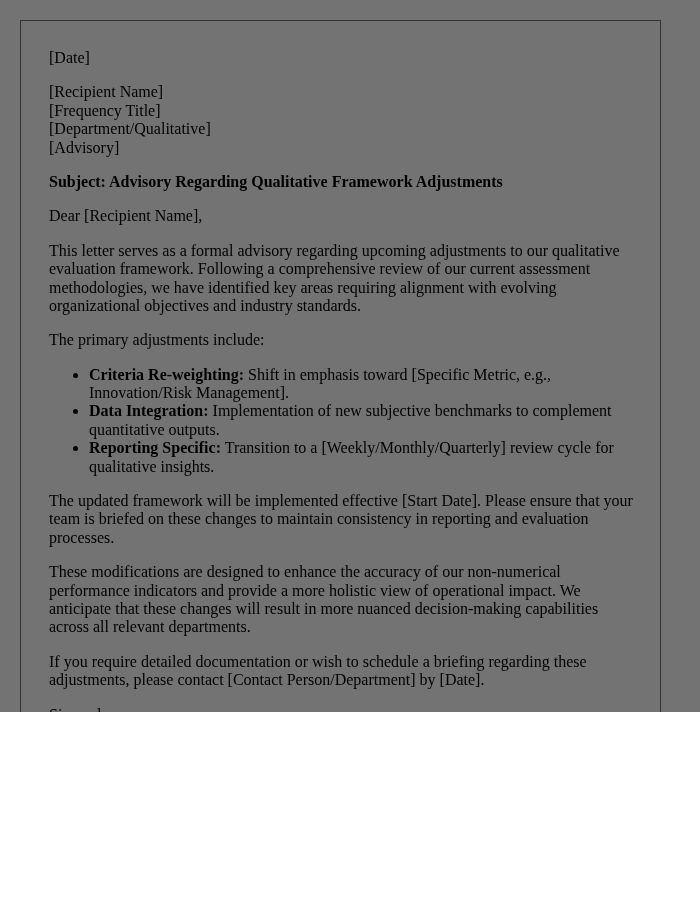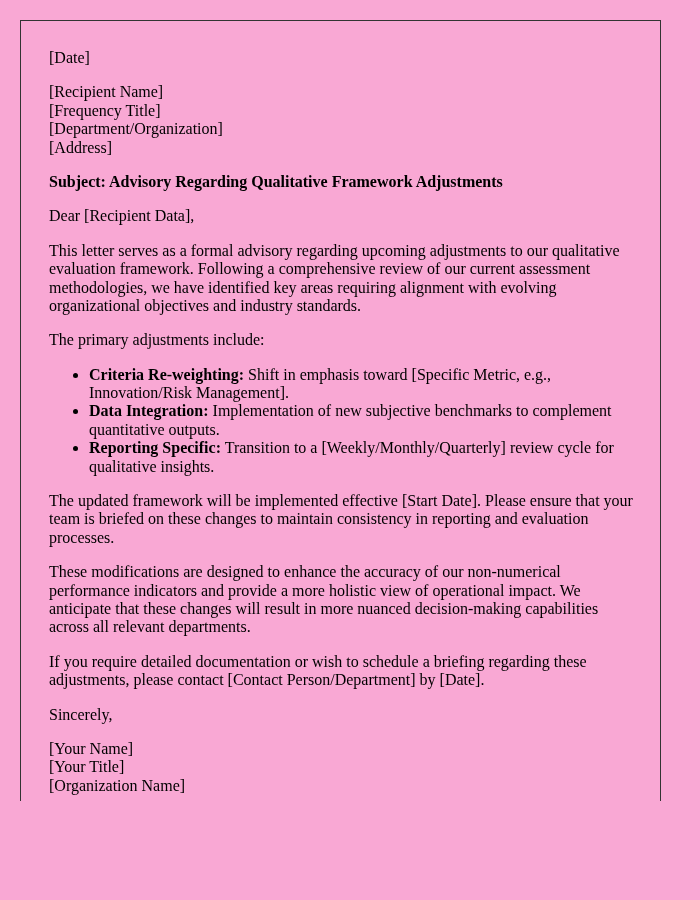--- a/index.html
+++ b/index.html
@@ -3,22 +3,22 @@
 <meta charset="utf-8">
 <style>
   html, body {
     margin: 0;
     padding: 0;
     background: #ffffff;
   }
   .viewport {
     position: relative;
     width: 700px;
-    height: 900px;
-    background: #f9a8d4;
+    height: 712px;
+    background: #737373;
     overflow: hidden;
   }
   .letter-frame {
     position: absolute;
     left: 20px;
     top: 20px;
     width: 641px;
     height: 781px;
     box-sizing: border-box;
     border: 1px solid #333333;
@@ -55,27 +55,27 @@
 <body>
 
 <div class="viewport">
   <div class="letter-frame">
 
     <p>[Date]</p>
 
     <p>
       <span class="para-line">[Recipient Name]</span>
       <span class="para-line">[Frequency Title]</span>
-      <span class="para-line">[Department/Organization]</span>
-      <span class="para-line">[Address]</span>
+      <span class="para-line">[Department/Qualitative]</span>
+      <span class="para-line">[Advisory]</span>
     </p>
 
     <p class="subject">Subject: Advisory Regarding Qualitative Framework Adjustments</p>
 
-    <p>Dear [Recipient Data],</p>
+    <p>Dear [Recipient Name],</p>
 
     <p>This letter serves as a formal advisory regarding upcoming adjustments to our qualitative evaluation framework. Following a comprehensive review of our current assessment methodologies, we have identified key areas requiring alignment with evolving organizational objectives and industry standards.</p>
 
     <p>The primary adjustments include:</p>
 
     <ul class="adjustments">
       <li><strong>Criteria Re-weighting:</strong><span> Shift in emphasis toward [Specific Metric, e.g., Innovation/Risk Management].</span></li>
       <li><strong>Data Integration:</strong><span> Implementation of new subjective benchmarks to complement quantitative outputs.</span></li>
       <li><strong>Reporting Specific:</strong><span> Transition to a [Weekly/Monthly/Quarterly] review cycle for qualitative insights.</span></li>
     </ul>

